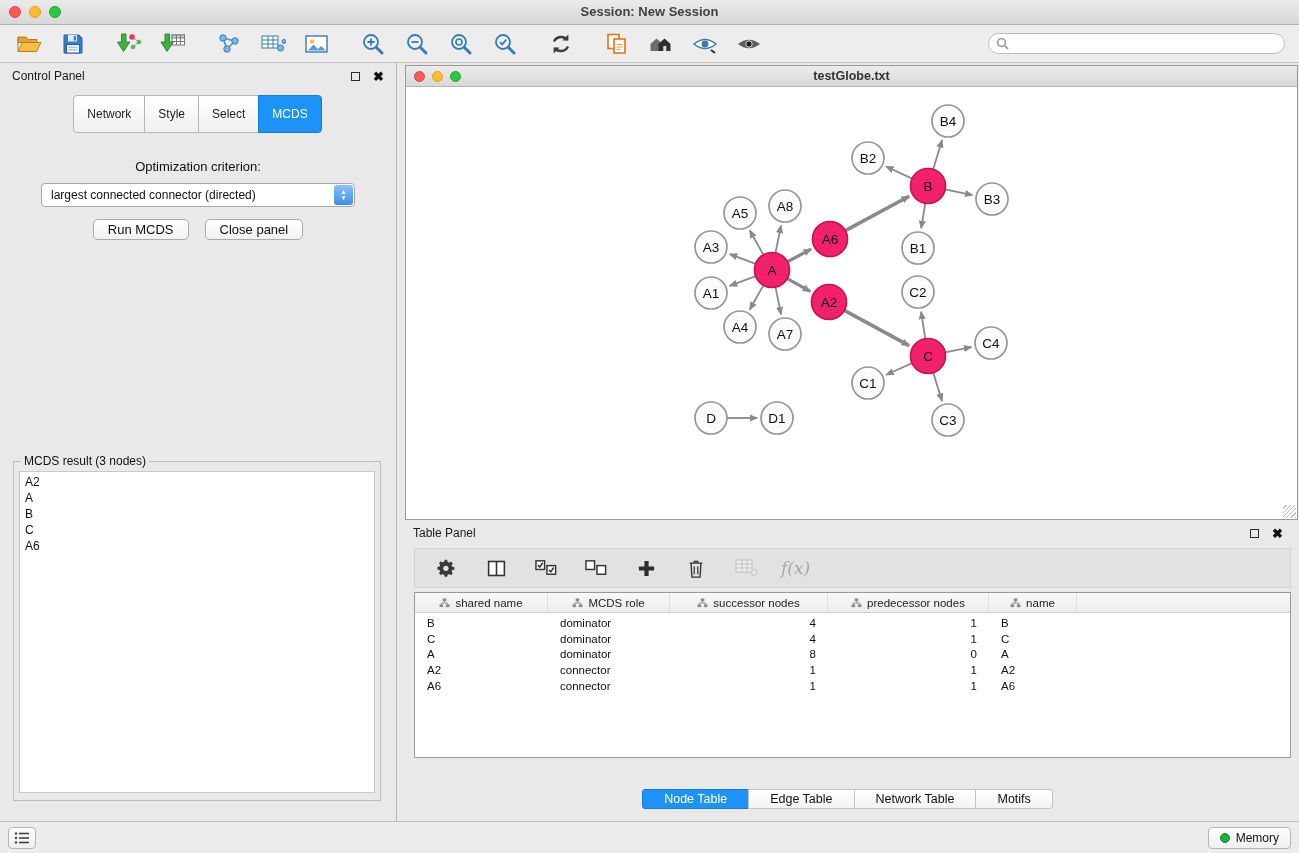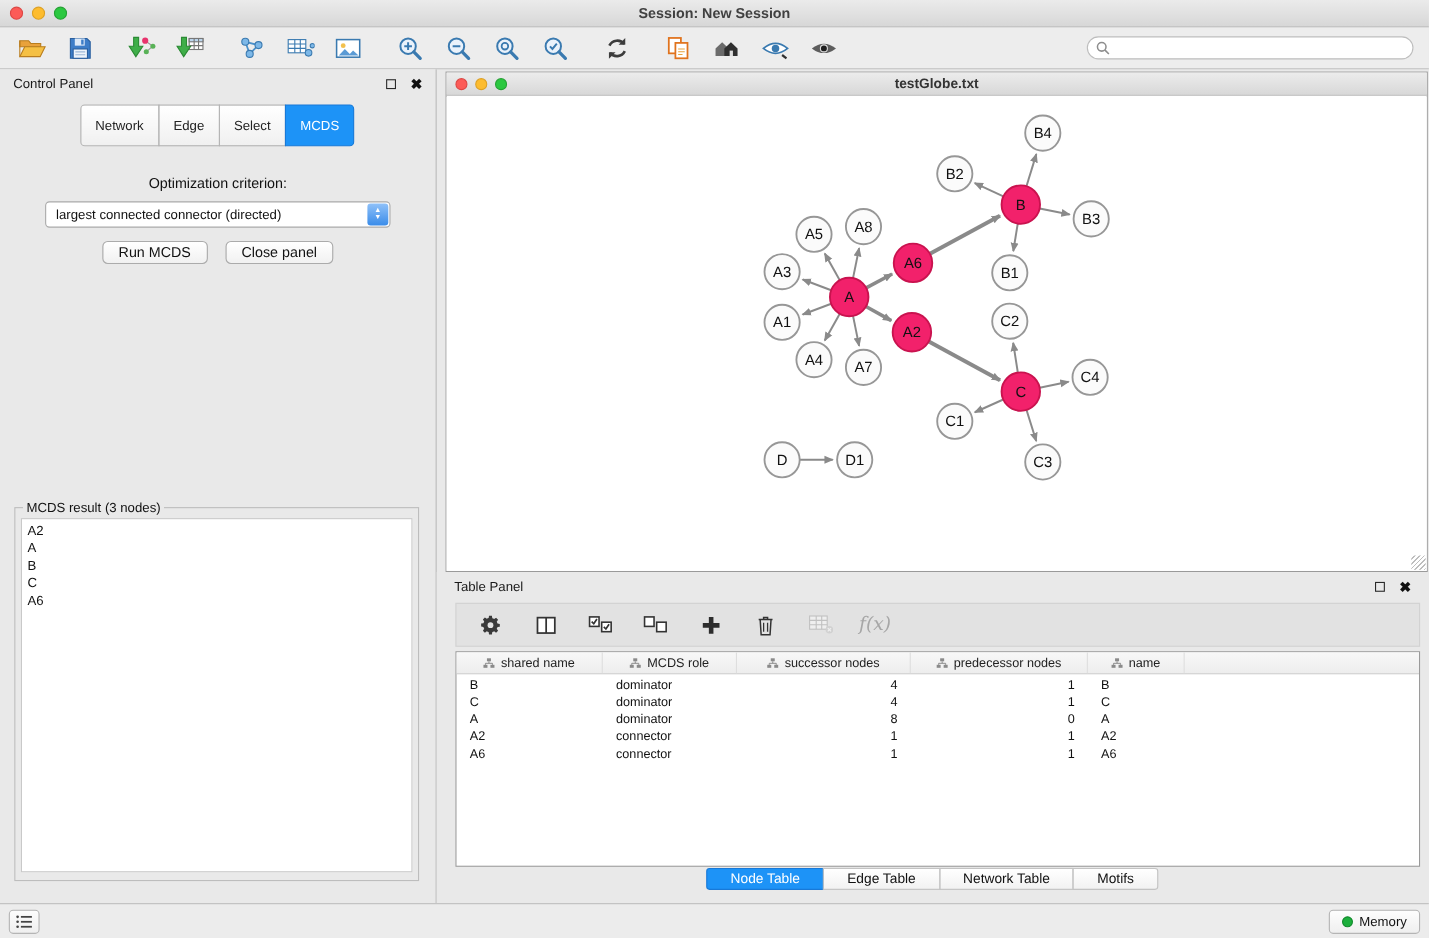--- a/index.html
+++ b/index.html
@@ -63,21 +63,21 @@
   .nw-titlebar .light { width:11px; height:11px; }
   .nw-canvas { position:absolute; top:22px; left:0; right:0; bottom:0; background:#fff; overflow:hidden; }
   .grip { position:absolute; right:1px; bottom:1px; width:13px; height:13px;
     background:repeating-linear-gradient(135deg, transparent 0 2px, #bdbdbd 2px 3px); }
   
   .table-panel { position:absolute; left:397px; top:520px; right:0; bottom:32px; background:#e9e9e9; }
   .tp-header { height:26px; display:flex; align-items:center; padding:0 16px; font-size:12px; color:#1a1a1a; }
   .tp-toolbar { margin:2px 8px 0 17px; height:40px; background:#e2e2e2; border:1px solid #d2d2d2;
     display:flex; align-items:center; gap:20px; padding:0 16px; }
   .fx-label { font-family:"DejaVu Serif", serif; font-style:italic; font-size:17px; color:#a6a6a6; }
-  .tp-table { position:absolute; left:17px; right:8px; top:72px; height:196px; background:#fff;
+  .tp-table { position:absolute; left:17px; right:8px; top:72px; height:166px; background:#fff;
     border:1px solid #9a9a9a; overflow:hidden; }
   .tbl-header { display:flex; height:20px; background:linear-gradient(#f8f8f8,#ededed); border-bottom:1px solid #cccccc; }
   .tbl-th { display:flex; align-items:center; justify-content:center; gap:5px; font-size:11.5px;
     color:#222; border-right:1px solid #dedede; }
   .tbl-th.filler { flex:1; border-right:none; }
   .tbl-body { padding-top:2px; }
   .tbl-row { display:flex; height:15.8px; align-items:center; font-size:11.5px; color:#111; }
   .tbl-td { overflow:hidden; white-space:nowrap; }
   .tp-tabs { position:absolute; left:0; right:0; top:269px; display:flex; justify-content:center; }
   .tp-tab { height:20px; padding:0 21px; font-size:12.5px; display:flex; align-items:center;
@@ -251,21 +251,21 @@
 <div class="control-panel">
   <div class="panel-header">
     <span>Control Panel</span>
     <span class="win-icons">
       <span class="float-icon"></span>
       <span class="close-x">✖</span>
     </span>
   </div>
   <div class="cp-tabs" id="cp-tabs">
       <div class="cp-tab">Network</div>
-      <div class="cp-tab">Edge</div>
+      <div class="cp-tab">Style</div>
       <div class="cp-tab">Select</div>
       <div class="cp-tab active">MCDS</div>
     </div>
   <div class="opt-label">Optimization criterion:</div>
   <div class="dropdown">
     <span class="dropdown-text">largest connected connector (directed)</span>
     <span class="dropdown-arrows">
         <span>▲</span>
         <span>▼</span>
       </span>

